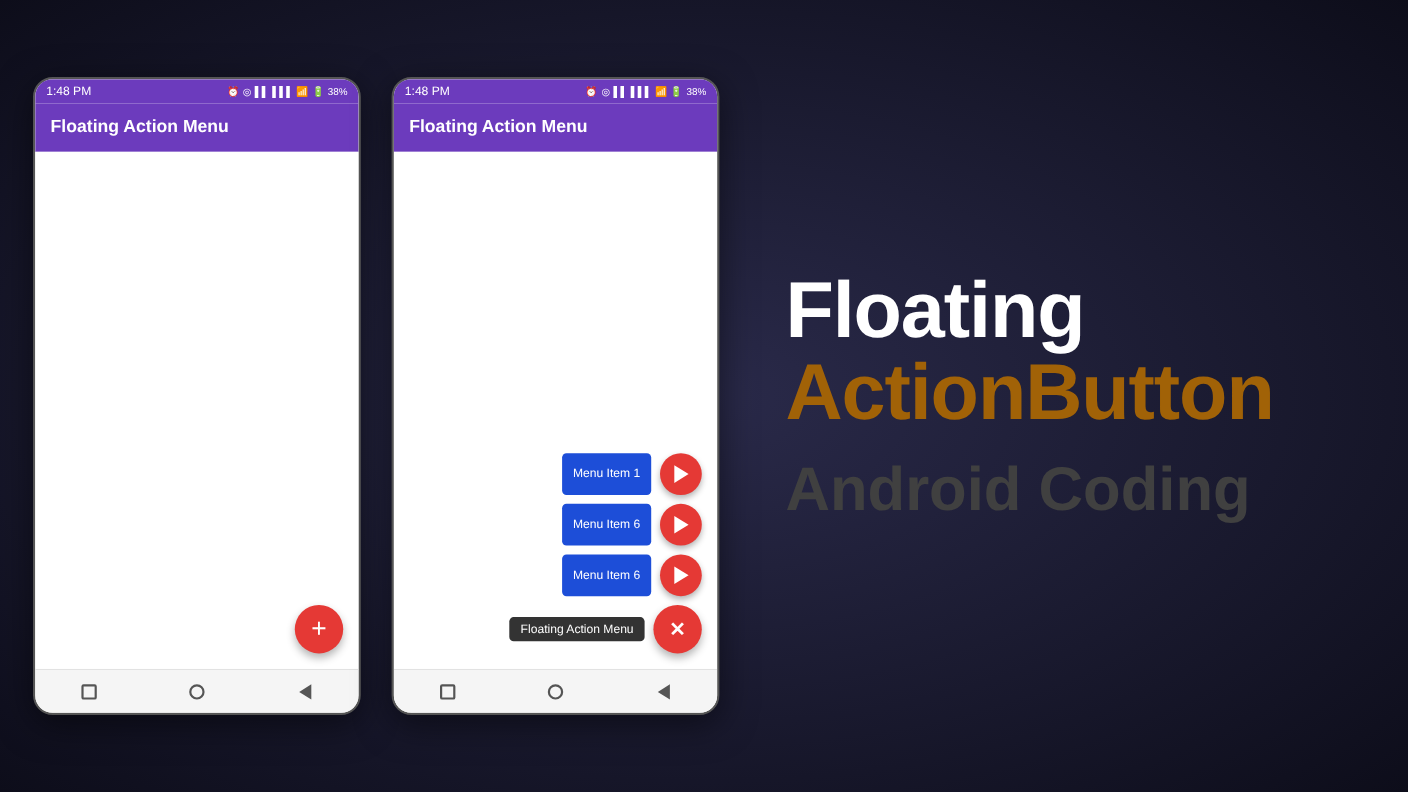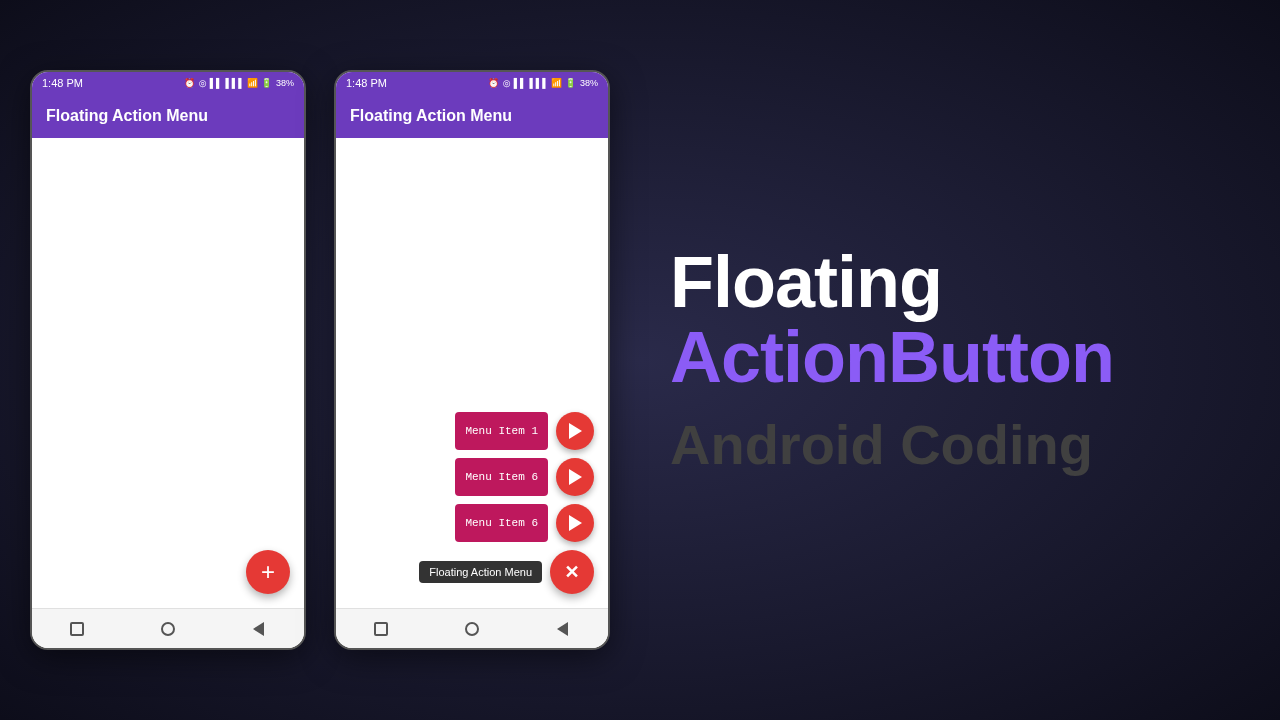--- a/index.html
+++ b/index.html
@@ -18,21 +18,21 @@
     .scene {
       display: flex;
       width: 100%;
       height: 100%;
       align-items: center;
       padding: 0 30px;
     }
 
     
     .phone {
-      width: 276px;
+      width: 298px;
       height: 580px;
       background: #fff;
       border-radius: 18px;
       border: 2px solid #555;
       overflow: hidden;
       display: flex;
       flex-direction: column;
       flex-shrink: 0;
       box-shadow: 0 8px 32px rgba(0,0,0,0.5);
       justify-content: center;
@@ -147,27 +147,26 @@
       gap: 8px;
     }
 
     .fab-menu-item {
       display: flex;
       align-items: center;
       gap: 8px;
     }
 
     .fab-menu-label {
-      background: #be185d;
+      background: #1d4ed8;
       color: #fff;
       font-size: 11px;
       padding: 13px 10px;
       border-radius: 4px;
       white-space: nowrap;
-      font-family: Liberation Mono, monospace;
     }
 
     .fab-sub-btn {
       width: 38px;
       height: 38px;
       border-radius: 50%;
       background: #e53935;
       color: #fff;
       display: flex;
       align-items: center;
@@ -216,21 +215,21 @@
 
     .title-floating {
       color: #ffffff;
       font-size: 72px;
       font-weight: 900;
       line-height: 1.05;
       letter-spacing: -1px;
     }
 
     .title-actionbutton {
-      color: #8b5cf6;
+      color: #a16207;
       font-size: 72px;
       font-weight: 900;
       line-height: 1.05;
       letter-spacing: -1px;
     }
 
     .title-android-coding {
       color: #404040;
       font-size: 56px;
       font-weight: 900;

